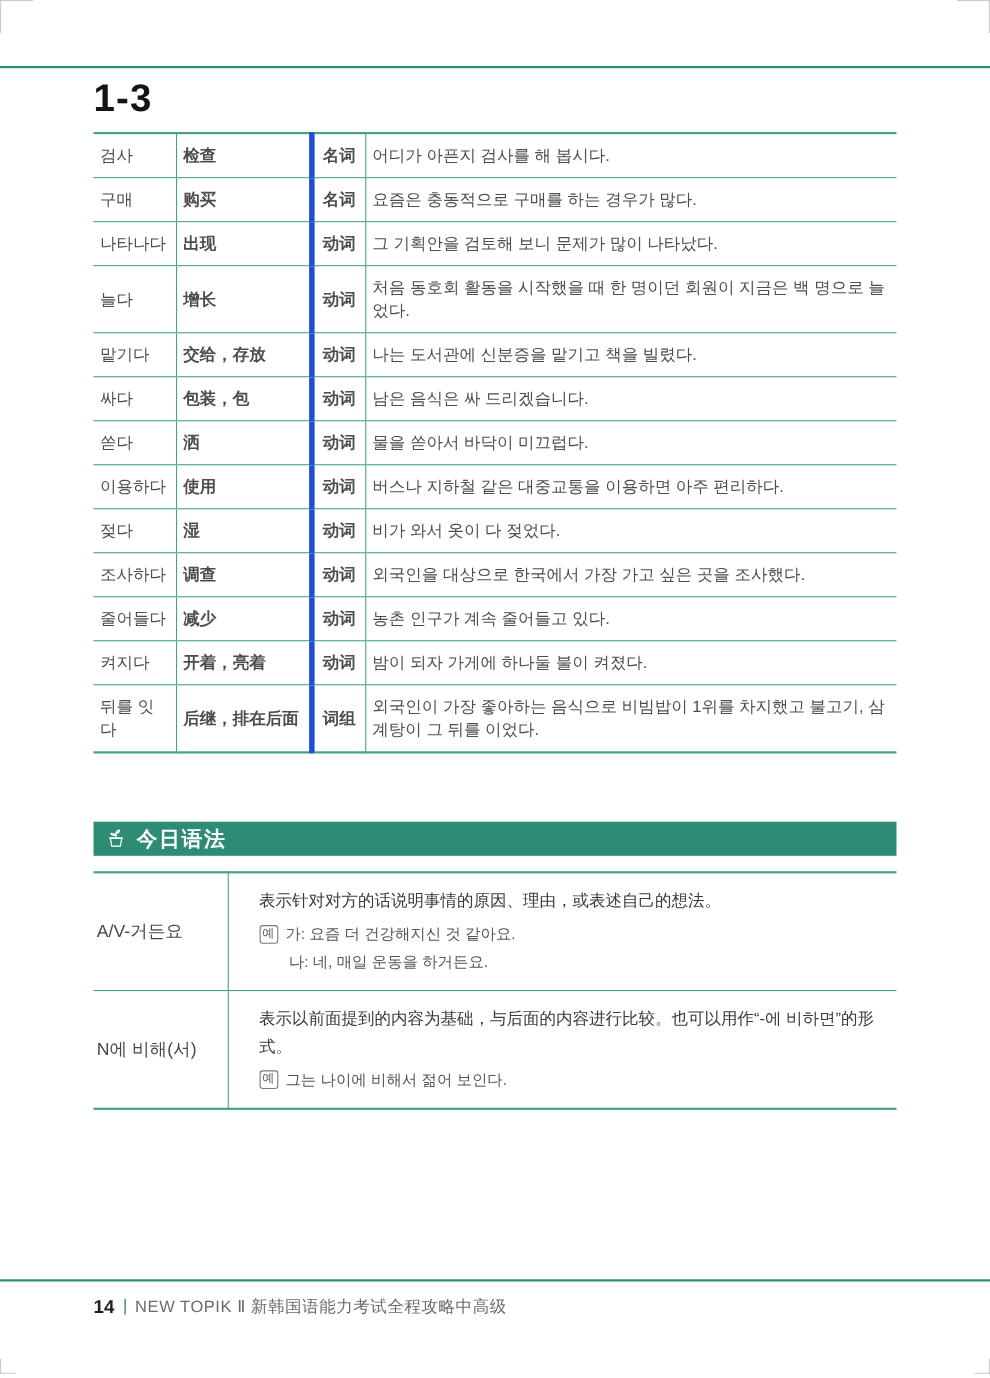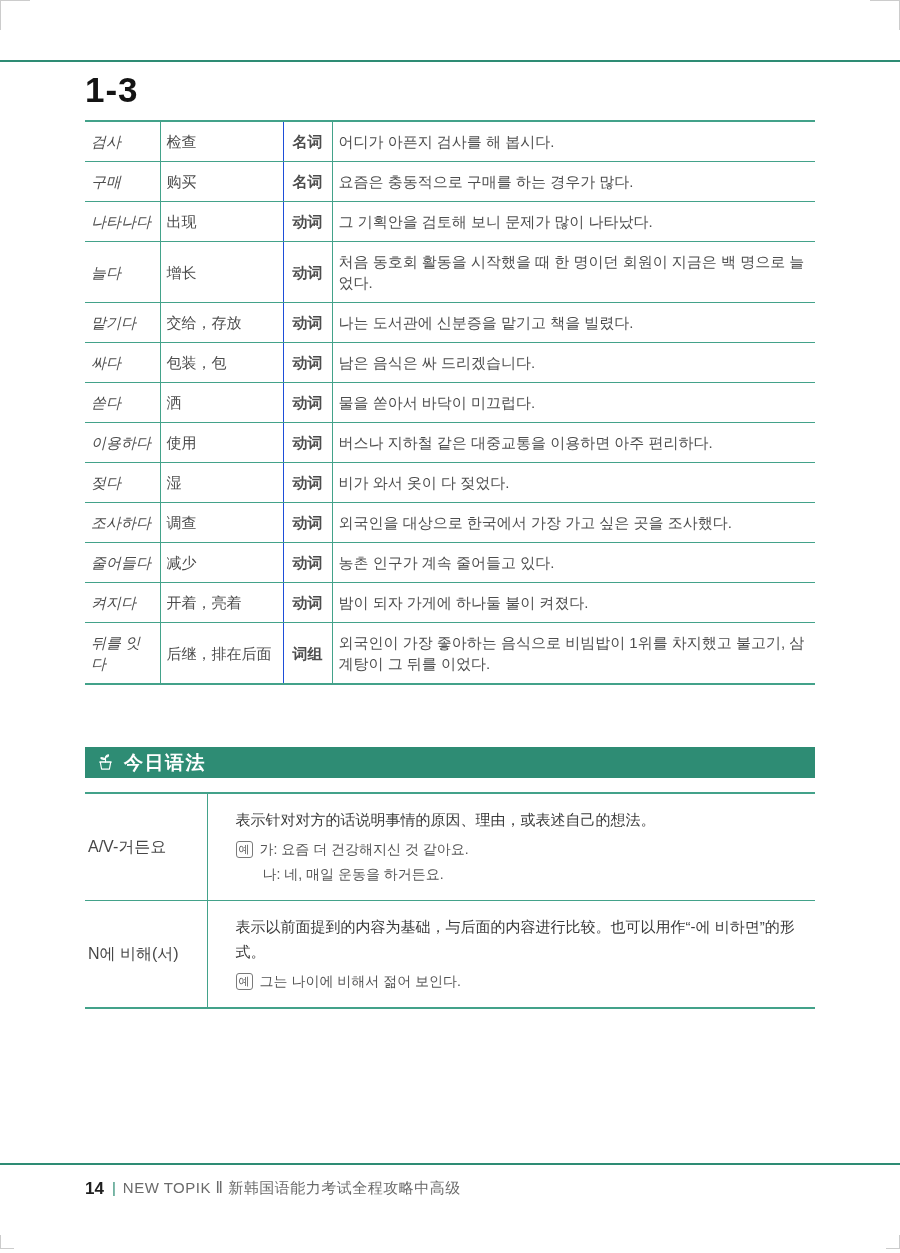--- a/index.html
+++ b/index.html
@@ -24,22 +24,22 @@
 
   .section-bar { height:31px; background:#2e8c74; color:#ffffff; display:flex; align-items:center;
                  padding-left:11px; margin-bottom:14px; }
   .section-bar .icon { display:flex; align-items:center; margin-right:9px; }
   .section-bar .label { font-size:19px; font-weight:bold; letter-spacing:1.5px; }
 
   table.vocab { width:730px; border-collapse:collapse; border-top:2px solid #43a28a; border-bottom:2px solid #43a28a; }
   table.vocab td { border-bottom:1px solid #43a28a; font-size:15px; line-height:21px;
                    color:#4d4d4d; vertical-align:middle; padding:9px 6px; }
   table.vocab tr:last-child td { border-bottom:none; }
-  td.word    { padding-left:3px;font-style:italic; }
-  td.trans   { color:#43a28a; border-left:1px solid #43a28a; border-right:1px solid #1d4ed8; padding-left:8px; }
+  td.word    { padding-left:3px; }
+  td.trans   { color:#43a28a; border-left:1px solid #43a28a; border-right:5px solid #1d4ed8; padding-left:8px;font-weight:bold; }
   td.pos     { text-align:center; font-weight:bold; color:#383838; border-right:1px solid #43a28a; padding-left:2px; padding-right:2px; }
   td.example { padding-left:12px; padding-right:10px; }
 
   .grammar-gap { margin-top:62px; }
 
   table.grammar { width:730px; border-collapse:collapse; border-top:2px solid #43a28a; border-bottom:2px solid #43a28a; margin-top:14px; }
   table.grammar td { border-bottom:1px solid #43a28a; vertical-align:middle; }
   table.grammar tr:last-child td { border-bottom:none; }
   td.pattern  { width:122px; font-size:16px; color:#474747; padding-left:3px; border-right:1px solid #43a28a; }
   td.gcontent { padding:13px 10px 13px 28px; }

